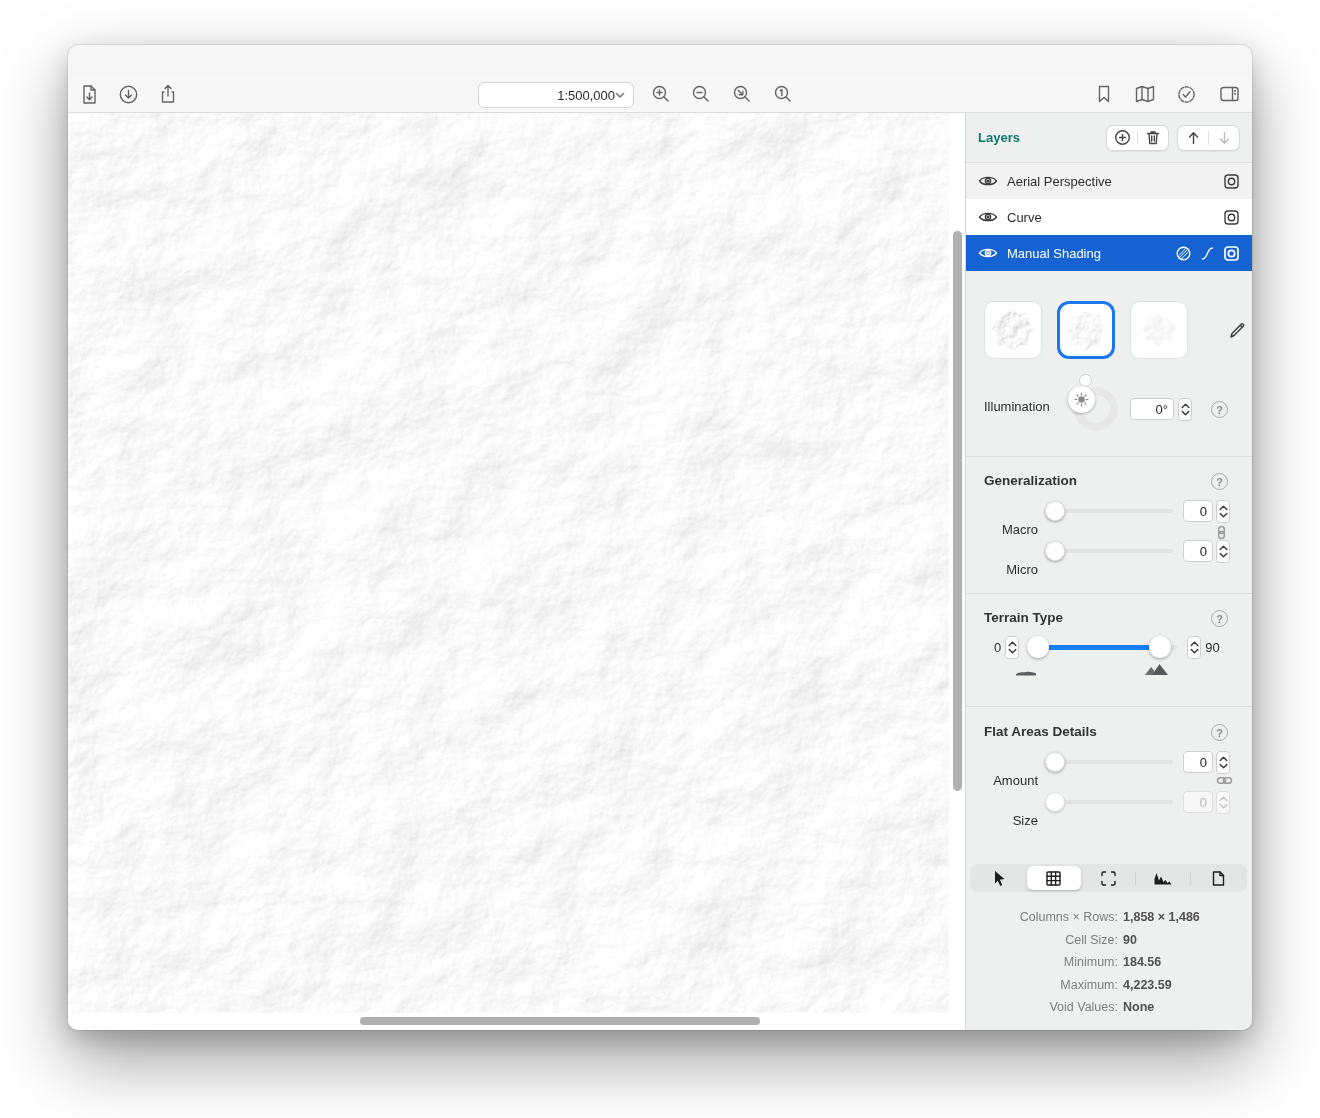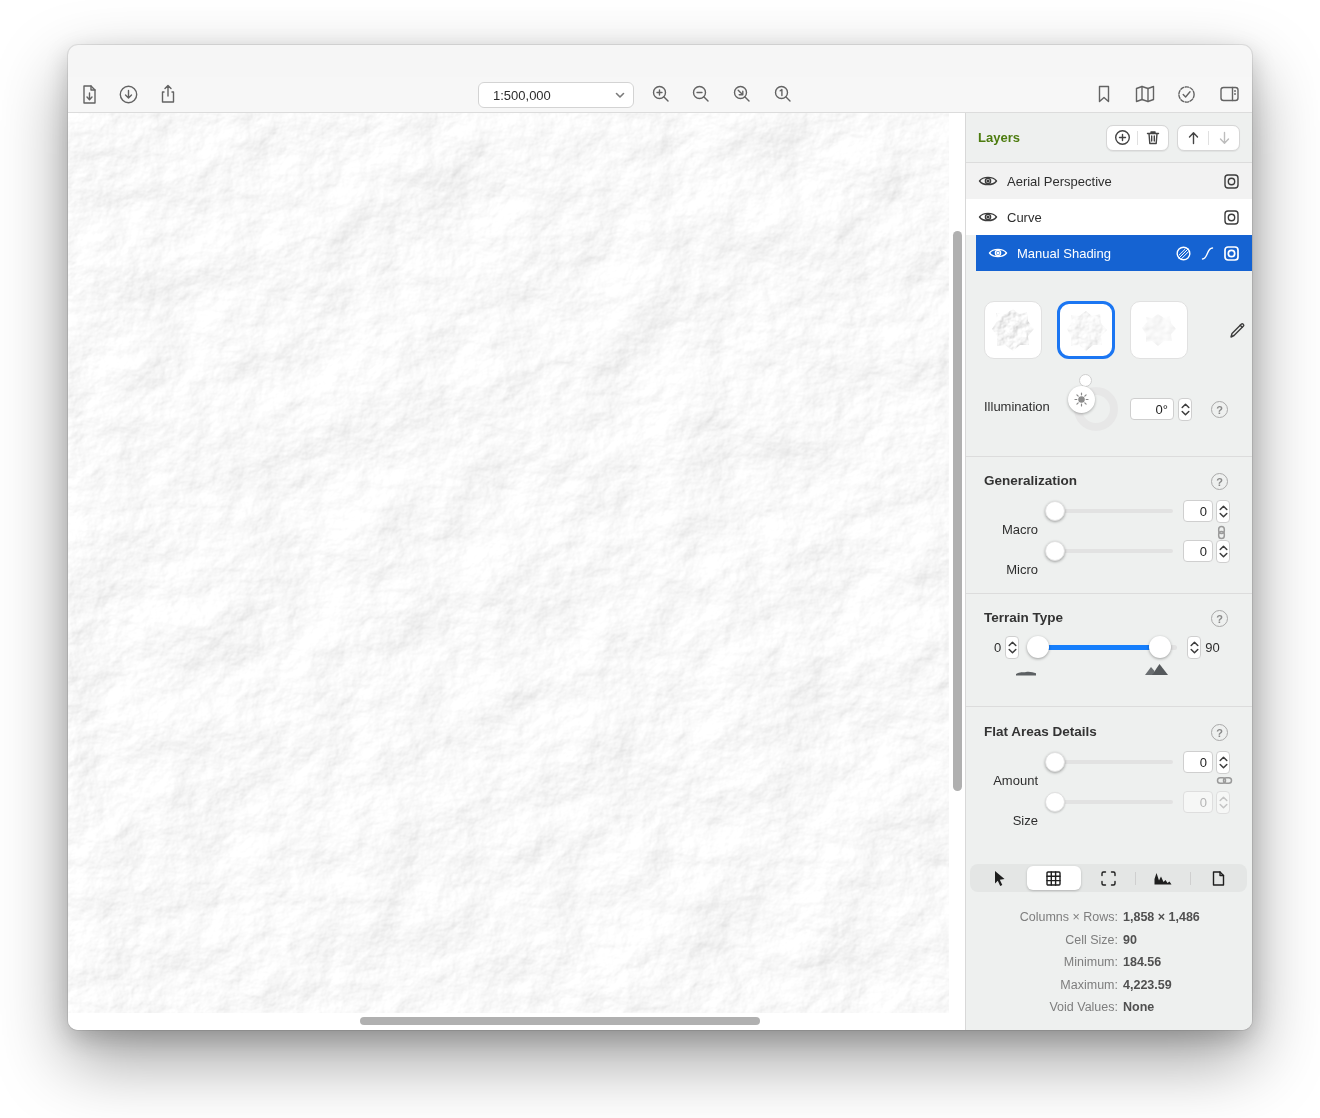--- a/index.html
+++ b/index.html
@@ -24,44 +24,44 @@
     background:linear-gradient(135deg,#dfe8d8 0%,#9fb98a 40%,#7f9b6b 70%,#b7a58b 100%);
     border-radius:3px;border:1px solid #c2c2c2;}
   
   .toolbar{position:absolute;top:32px;left:0;right:0;height:35px;background:#f7f7f7;}
   .tbtn{position:absolute;top:4px;width:26px;height:26px;display:flex;align-items:center;justify-content:center;border-radius:5px;}
   .tbtn svg{stroke:#636363;fill:none;stroke-width:1.4;stroke-linecap:round;stroke-linejoin:round;}
   .scale-combo{
     position:absolute;left:410px;top:5px;width:154px;height:24px;background:#ffffff;
     border:1px solid #d3d3d3;border-radius:6px;display:flex;align-items:center;font-size:13px;color:#2c2c2c;
   }
-  .scale-combo .val{flex:1;text-align:left;padding-left:14px;}
+  .scale-combo .val{flex:1;text-align:right;padding-left:14px;}
   .scale-combo svg{margin-right:8px;stroke:#7a7a7a;fill:none;stroke-width:1.6;stroke-linecap:round;stroke-linejoin:round;}
   .hairline{position:absolute;left:0;right:0;top:67px;height:1px;background:#dcdcdc;}
   
   .content{position:absolute;top:68px;left:0;bottom:0;right:0;display:flex;}
   .map-pane{position:relative;width:897px;background:#ffffff;overflow:hidden;}
   .map-pane svg.terrain{position:absolute;left:0;top:0;display:block;}
   .vscroll{position:absolute;right:3px;top:118px;width:9px;height:560px;border-radius:5px;background:#b0b0b0;}
   .hscroll{position:absolute;left:292px;bottom:5px;width:400px;height:8px;border-radius:4px;background:#b0b0b0;}
   
   .sidebar{position:relative;flex:1;background:#eef0ef;border-left:1px solid #d8d8d8;font-size:13px;color:#2e2e2e;}
   .layers-header{position:absolute;top:0;left:0;right:0;height:49px;display:flex;align-items:center;padding:0 12px;box-sizing:border-box;}
-  .layers-header .title{font-weight:600;color:#4d7c0f;}
+  .layers-header .title{font-weight:600;color:#0f766e;}
   .btn-group{display:flex;background:#ffffff;border:1px solid #d6d6d6;border-radius:7px;height:24px;align-items:center;box-shadow:0 .5px 1px rgba(0,0,0,.06);}
   .btn-group .seg{width:30px;height:24px;display:flex;align-items:center;justify-content:center;}
   .btn-group .sep{width:1px;height:14px;background:#e0e0e0;}
   .btn-group svg{stroke:#444;fill:none;stroke-width:1.4;stroke-linecap:round;stroke-linejoin:round;}
   .btn-group .disabled svg{stroke:#bdbdbd;}
   .sb-divider{position:absolute;left:0;right:0;height:1px;background:#dcdcdc;}
   
   .layer-list{position:absolute;top:50px;left:0;right:0;}
   .layer-row{height:36px;display:flex;align-items:center;padding:0 12px;gap:9px;background:#ffffff;font-weight:500;}
   .layer-row.alt{background:#f2f2f2;}
-  .layer-row.selected{background:#1563d2;color:#ffffff;margin-left:10px;}
+  .layer-row.selected{background:#1563d2;color:#ffffff;}
   .layer-row svg{stroke:#3c3c3c;fill:none;stroke-width:1.4;stroke-linecap:round;stroke-linejoin:round;}
   .layer-row.selected svg{stroke:#ffffff;}
   .layer-row .spacer{flex:1;}
   .layer-row .ricons{display:flex;gap:9px;align-items:center;}
   
   .thumb-row{position:absolute;top:188px;left:18px;display:flex;gap:15px;align-items:center;}
   .thumb{width:58px;height:58px;background:#ffffff;border:1px solid #e1e1e1;border-radius:10px;display:flex;align-items:center;justify-content:center;box-sizing:border-box;}
   .thumb.selected{border:3px solid #1b76f2;border-radius:12px;}
   .pen-btn{margin-left:22px;display:flex;align-items:center;justify-content:center;width:26px;height:26px;}
   .pen-btn svg{stroke:#3c3c3c;fill:none;stroke-width:1.4;stroke-linecap:round;stroke-linejoin:round;}

